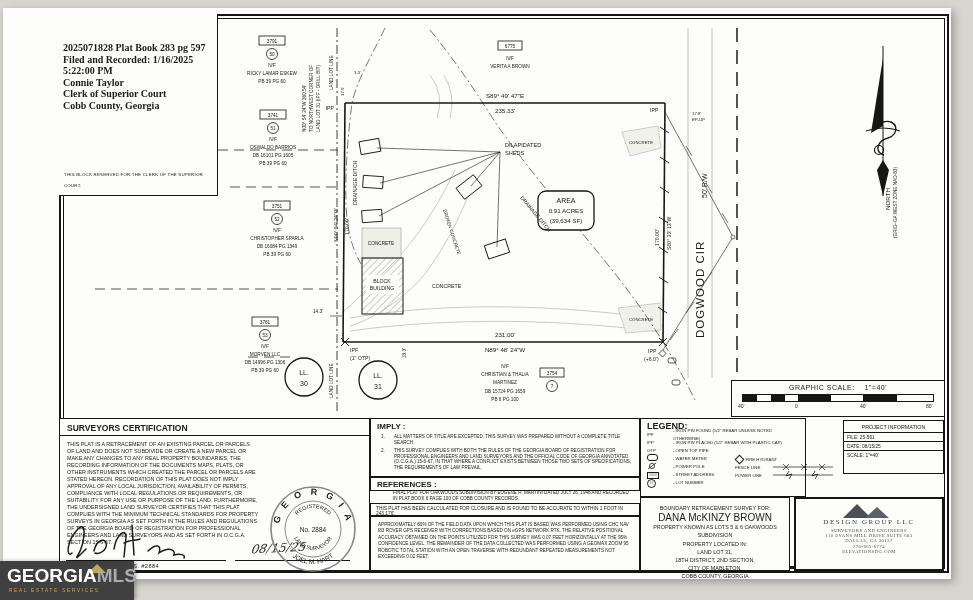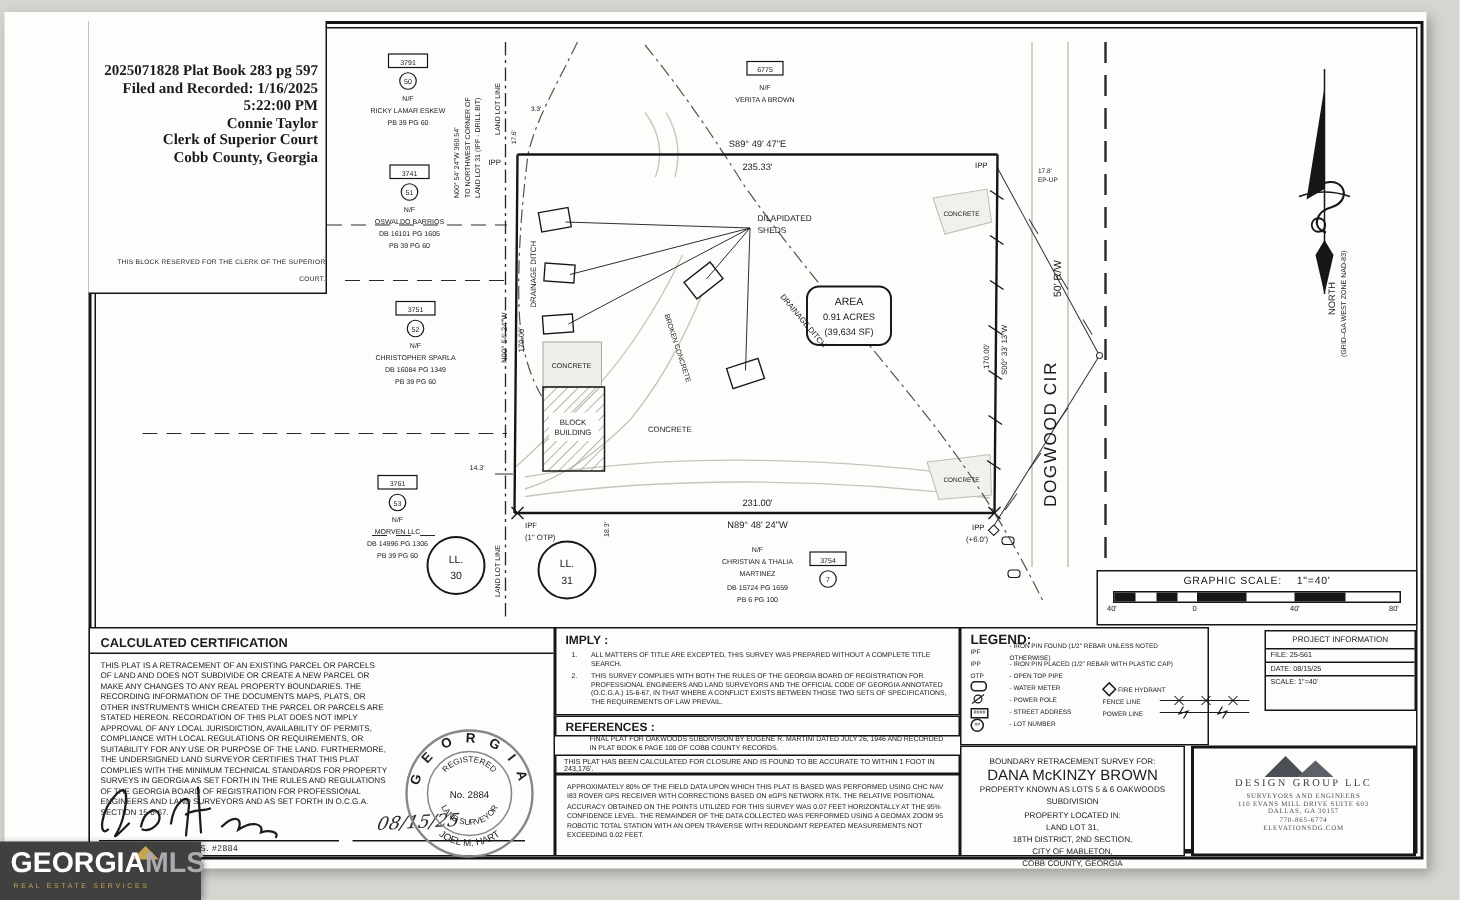--- a/index.html
+++ b/index.html
@@ -7,21 +7,21 @@
   .paper{position:absolute;left:3px;top:8px;width:948px;height:571px;background:#fdfdfb;box-shadow:3px 3px 8px rgba(0,0,0,.28)}
   .frame{position:absolute;left:59px;top:14px;width:886px;height:555px;border:2px solid #161616}
   .frame-inner{position:absolute;inset:2px;border:1px solid #161616;border-bottom-width:3px}
   svg.plat{position:absolute;left:0;top:0;pointer-events:none}
   svg text{fill:#1b1b1b;font-family:"Liberation Sans",sans-serif}
   .f4{font-size:4.3px}.f45{font-size:4.7px}.f5{font-size:5.2px}.f55{font-size:5.6px}
   .f6{font-size:6.2px}.f7{font-size:7px}.f11{font-size:11.5px;letter-spacing:1px}
   .mid{text-anchor:middle}.enda{text-anchor:end}
   .box{position:absolute;border:1px solid #161616;background:#fdfdfb;box-sizing:border-box}
   
-  .clerk{left:59px;top:14px;width:159px;height:182px;border-width:0 1px 1px 0;padding:28px 5px 0 4px;font-family:"Liberation Serif",serif;font-weight:bold;font-size:10px;line-height:11.6px;text-align:right}
+  .clerk{left:59px;top:14px;width:159px;height:182px;border-width:0 1px 1px 0;padding:28px 5px 0 4px;font-family:"Liberation Serif",serif;font-weight:bold;font-size:10px;line-height:11.6px;}
   .clerk-note{position:absolute;left:5px;bottom:3px;font-family:"Liberation Sans",sans-serif;font-weight:normal;font-size:4.4px;letter-spacing:.2px}
   
   .cert{left:59px;top:418px;width:311px;height:153px;padding:4px 7px}
   .box-title{font-weight:bold;font-size:8.5px;border-bottom:1px solid #161616;margin:0 -7px;padding:0 7px 2px}
   .cert-body{font-size:5.4px;line-height:7px;margin-top:5px;text-align:left}
   .seal-spacer{float:right;width:104px;height:88px;margin-top:34px}
   .sig-name{position:absolute;left:8px;top:144px;font-size:5.6px;letter-spacing:.4px}
   .sig-line{position:absolute;left:6px;top:141px;width:160px;border-top:1px solid #161616}
   .date-line{position:absolute;left:175px;top:141px;width:115px;border-top:1px solid #161616}
   .hand-date{position:absolute;left:192px;top:122px;font-family:"DejaVu Serif",serif;font-style:italic;font-size:12px;transform:skewX(-14deg) rotate(-3deg);color:#2a2a2a}
@@ -368,21 +368,21 @@
   </div>
   <div class="sc-ticks">
     <span style="left:-4px">40'</span>
     <span style="left:53px">0</span>
     <span style="left:118px">40'</span>
     <span style="left:184px">80'</span>
   </div>
 </div>
 
 <div class="box cert">
-  <div class="box-title">CALCULATED CERTIFICATION</div>
+  <div class="box-title">SURVEYORS CERTIFICATION</div>
   <div class="cert-body">
     <span class="seal-spacer"></span>
     <span>THIS PLAT IS A RETRACEMENT OF AN EXISTING PARCEL OR PARCELS OF LAND AND DOES NOT SUBDIVIDE OR CREATE A NEW PARCEL OR MAKE ANY CHANGES TO ANY REAL PROPERTY BOUNDARIES. THE RECORDING INFORMATION OF THE DOCUMENTS MAPS, PLATS, OR OTHER INSTRUMENTS WHICH CREATED THE PARCEL OR PARCELS ARE STATED HEREON.  RECORDATION OF THIS PLAT DOES NOT IMPLY APPROVAL OF ANY LOCAL JURISDICTION, AVAILABILITY OF PERMITS, COMPLIANCE WITH LOCAL REGULATIONS OR REQUIREMENTS, OR SUITABILITY FOR ANY USE OR PURPOSE OF THE LAND. FURTHERMORE, THE UNDERSIGNED LAND SURVEYOR CERTIFIES THAT THIS PLAT COMPLIES WITH THE MINIMUM TECHNICAL STANDARDS FOR PROPERTY SURVEYS IN GEORGIA AS SET FORTH IN THE RULES AND REGULATIONS OF THE GEORGIA BOARD OF REGISTRATION FOR PROFESSIONAL ENGINEERS AND LAND SURVEYORS  AND AS SET FORTH IN O.C.G.A. SECTION 15-6-67.</span>
   </div>
   <svg class="sigsvg" width="170" height="52" viewBox="0 0 170 52">
     <path d="M8,42 C2,48 2,30 14,18 C24,8 20,34 14,44 C10,50 16,44 22,38 M30,40 C32,30 40,26 42,32 C44,38 36,44 31,42 M50,38 C52,24 62,16 62,26 L60,46 M68,14 L70,44 M60,32 C66,28 72,30 76,28 M84,40 C92,32 98,34 95,42 C104,36 112,38 110,44 C116,42 122,44 120,47" fill="none" stroke="#1b1b1b" stroke-width="1.5" stroke-linecap="round"></path>
   </svg>
   <div class="sig-line"></div>
   <div class="sig-name">JOEL  M  HART    GA  R.L.S.    #2884</div>
   <div class="hand-date">08/15/25</div>

